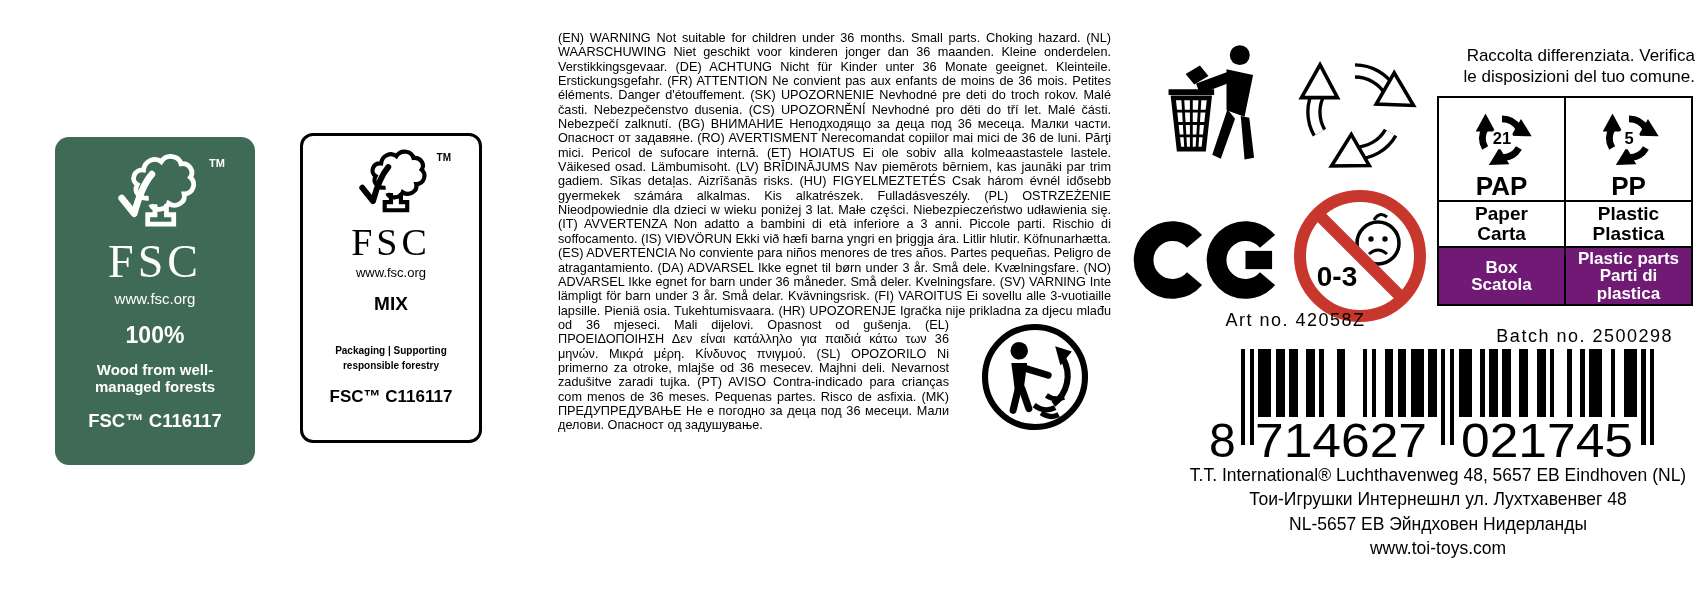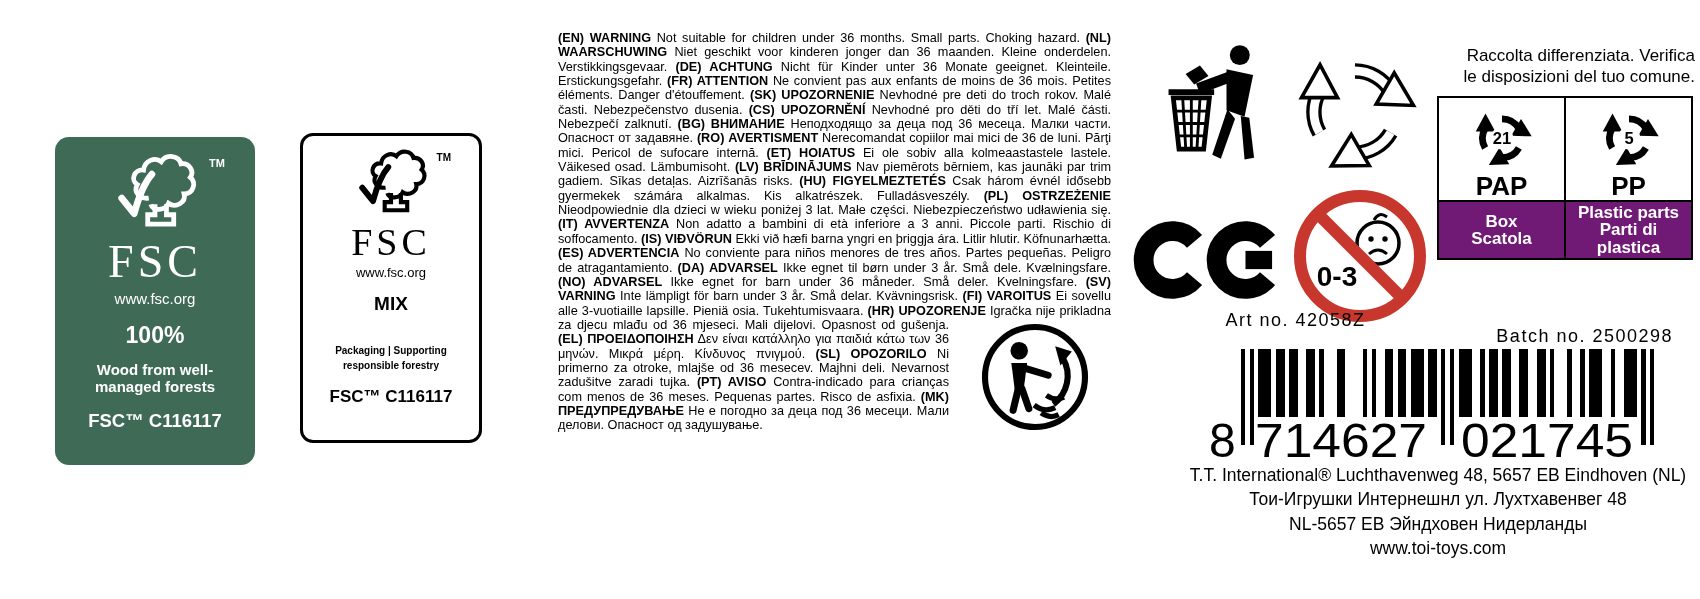--- a/index.html
+++ b/index.html
@@ -24,21 +24,21 @@
   .fsc-green .fsc-desc{font-size:15px;line-height:16.5px;margin-top:13px;}
   .fsc-mix .fsc-desc{font-size:10px;line-height:15px;margin-top:28px;}
   .fsc-license{font-weight:bold;}
   .fsc-green .fsc-license{font-size:18.5px;margin-top:15px;}
   .fsc-mix .fsc-license{font-size:17px;margin-top:14px;}
   .tree-svg{display:block;margin:14px auto 0;}
   .fsc-mix .tree-svg{margin-top:11px;}
   
   #warnings{position:absolute;left:558px;top:31px;width:553px;height:520px;
             font-size:12.7px;line-height:14.35px;text-align:justify;color:#000;}
-  #warnings b{font-weight:bold;}
+  #warnings b{font-weight:normal;}
   .triman-float{float:right;width:152px;height:116px;margin:2px 0 0 10px;}
   
   .abs{position:absolute;}
   #raccolta{left:1437px;top:46px;width:258px;text-align:right;font-size:17px;line-height:20.5px;color:#000;}
   #mat-table{left:1437px;top:96px;width:256px;border:2.5px solid #000;border-collapse:collapse;color:#000;}
   #mat-table td{border:2.5px solid #000;text-align:center;vertical-align:middle;padding:0;width:128px;}
   .sym-cell{height:102px;}
   .name-cell{height:44px;font-weight:bold;font-size:19px;line-height:20px;}
   .part-cell{height:56px;background:#701a75;color:#fff;font-weight:bold;font-size:17px;line-height:17.5px;}
   #artno{left:1188px;top:310px;width:215px;text-align:center;font-size:18px;letter-spacing:1.5px;color:#000;}
@@ -148,20 +148,30 @@
       </td>
       <td class="sym-cell">
         <svg width="80" height="72" viewBox="0 0 90 96">
           <use href="#sm-arrow"></use>
           <use href="#sm-arrow" transform="rotate(120 45 51)"></use>
           <use href="#sm-arrow" transform="rotate(240 45 51)"></use>
           <circle cx="45" cy="51" r="15" fill="#fff"></circle>
           <text x="45" y="59" text-anchor="middle" font-size="22" font-weight="bold" font-family="Liberation Sans, sans-serif" fill="#000">5</text>
         </svg>
         <div style="font-weight:bold;font-size:26px;line-height:24px;margin-top:-2px">PP</div>
+      </td>
+    </tr>
+    <tr>
+      <td class="name-cell">
+        <div>Paper</div>
+        <div>Carta</div>
+      </td>
+      <td class="name-cell">
+        <div>Plastic</div>
+        <div>Plastica</div>
       </td>
     </tr>
     <tr>
       <td class="part-cell">
         <div>Box</div>
         <div>Scatola</div>
       </td>
       <td class="part-cell">
         <div>Plastic parts</div>
         <div>Parti di plastica</div>

